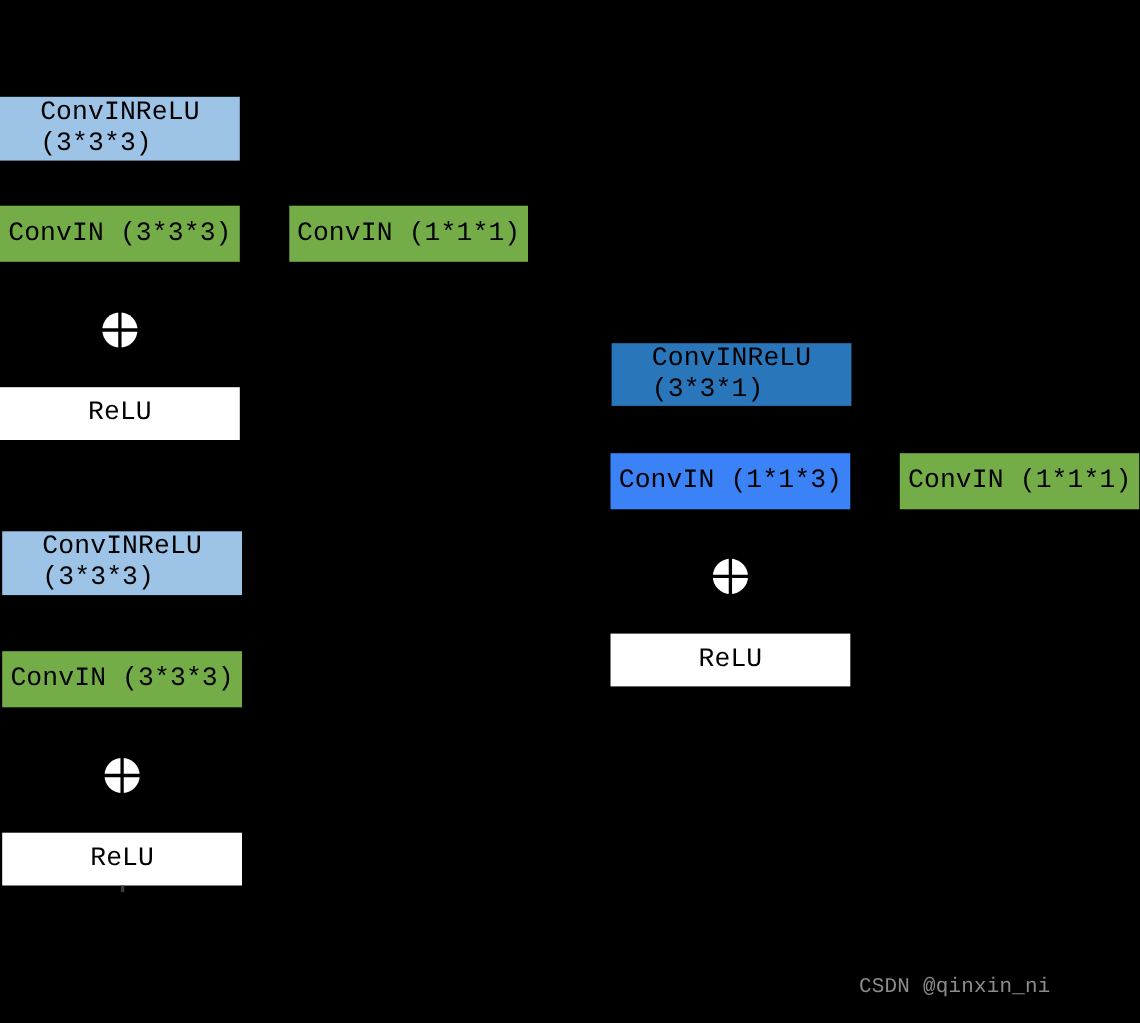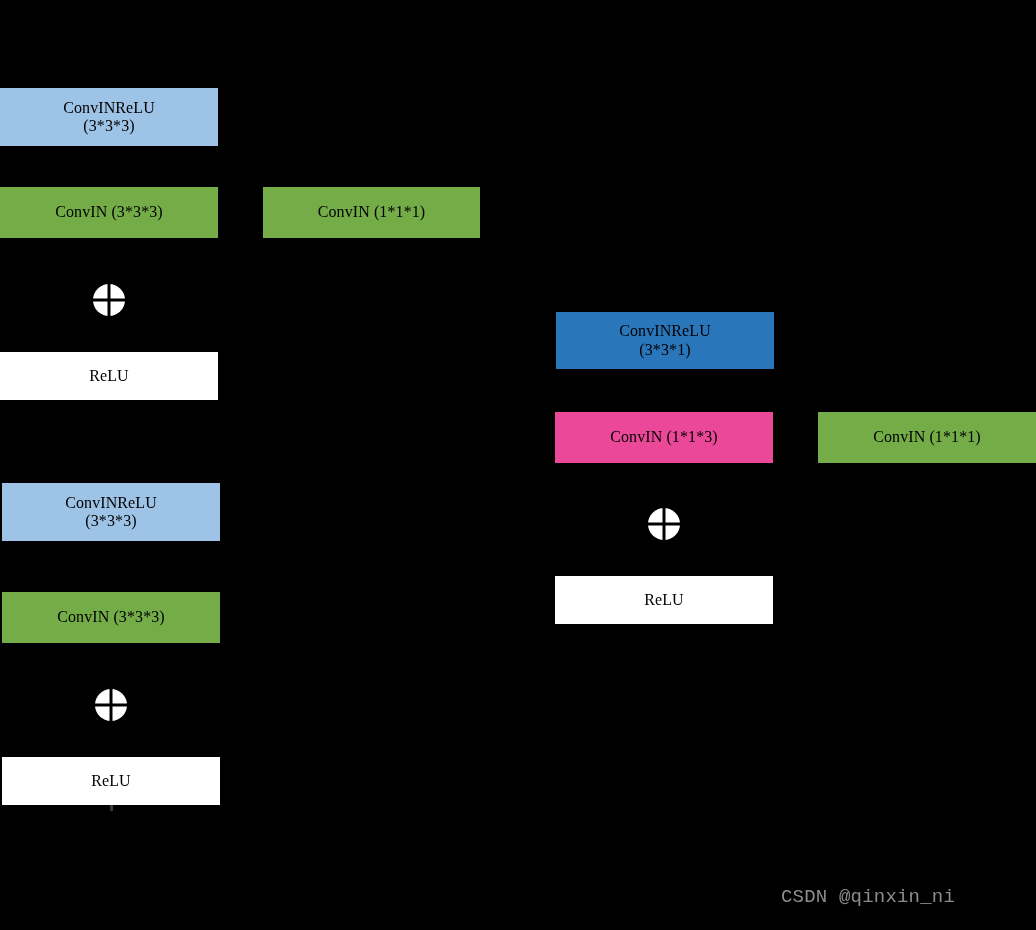--- a/index.html
+++ b/index.html
@@ -15,26 +15,26 @@
     background: #000000;
     overflow: hidden;
     font-family: "Liberation Serif", "DejaVu Serif", serif;
   }
   .node {
     position: absolute;
     box-sizing: border-box;
     display: flex;
     align-items: center;
     justify-content: center;
-    text-align: center;
     color: #000000;
-    font-size: 16px;
+    font-size: 24px;
     line-height: 1.15;
     white-space: pre-line;
     letter-spacing: 0.1px;
+    font-family: Liberation Mono, monospace;
   }
   .oplus {
     position: absolute;
     box-sizing: border-box;
   }
   .oplus svg { display: block; }
   .connector {
     position: absolute;
     background: #000000;
   }
@@ -69,21 +69,21 @@
     <div class="oplus" style="left: 94px; top: 688px; width: 34px; height: 34px;">
       <svg width="34" height="34" viewBox="0 0 34 34">
         <circle cx="17" cy="17" r="16" fill="#ffffff"></circle>
         <line x1="17" y1="0" x2="17" y2="34" stroke="#000000" stroke-width="3"></line>
         <line x1="0" y1="17" x2="34" y2="17" stroke="#000000" stroke-width="3"></line>
       </svg>
     </div>
     <div class="node" style="left: 2px; top: 757px; width: 218px; height: 48px; background: rgb(255, 255, 255);">ReLU</div>
     <div class="node" style="left: 556px; top: 312px; width: 218px; height: 57px; background: rgb(42, 118, 187);">ConvINReLU
 (3*3*1)</div>
-    <div class="node" style="left: 555px; top: 412px; width: 218px; height: 51px; background: #ec4899;">ConvIN (1*1*3)</div>
+    <div class="node" style="left: 555px; top: 412px; width: 218px; height: 51px; background: #3b82f6;">ConvIN (1*1*3)</div>
     <div class="node" style="left: 818px; top: 412px; width: 218px; height: 51px; background: rgb(116, 173, 72);">ConvIN (1*1*1)</div>
     <div class="oplus" style="left: 647px; top: 507px; width: 34px; height: 34px;">
       <svg width="34" height="34" viewBox="0 0 34 34">
         <circle cx="17" cy="17" r="16" fill="#ffffff"></circle>
         <line x1="17" y1="0" x2="17" y2="34" stroke="#000000" stroke-width="3"></line>
         <line x1="0" y1="17" x2="34" y2="17" stroke="#000000" stroke-width="3"></line>
       </svg>
     </div>
     <div class="node" style="left: 555px; top: 576px; width: 218px; height: 48px; background: rgb(255, 255, 255);">ReLU</div>
     <div class="connector" style="left: 110px; top: 805px; width: 3px; height: 6px; background: rgb(58, 58, 58);"></div>

